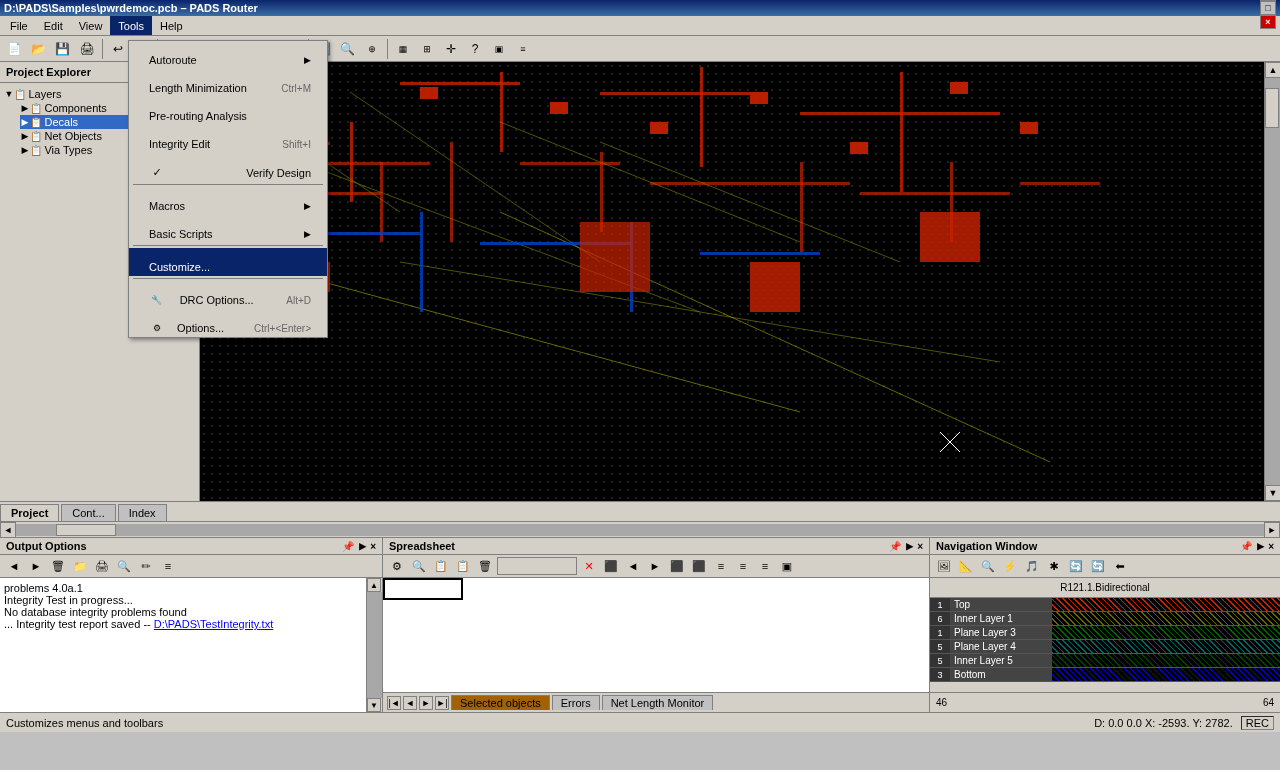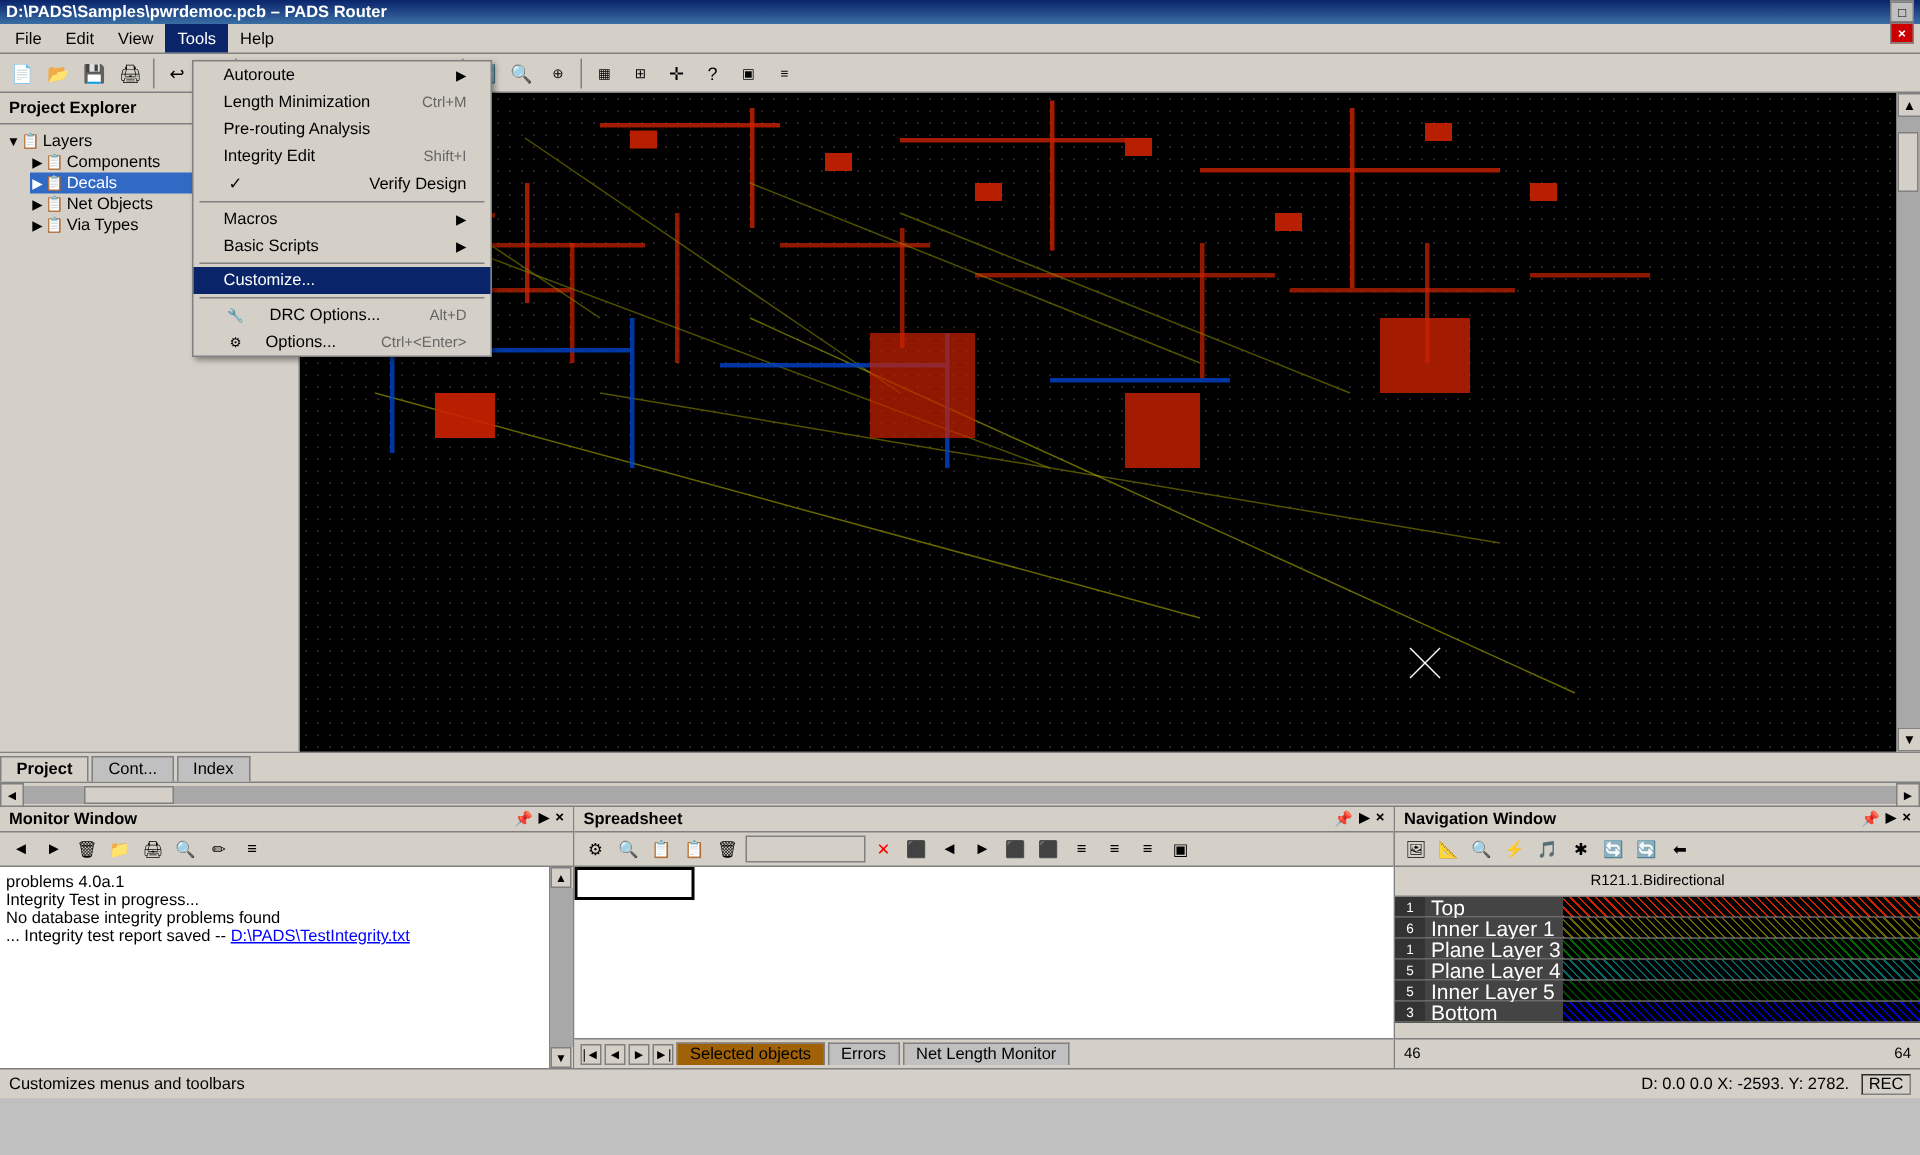--- a/index.html
+++ b/index.html
@@ -92,37 +92,37 @@
 
     
     #nav-window { width: 350px; background: #d4d0c8; display: flex; flex-direction: column; }
     #nav-header { display: flex; align-items: center; justify-content: space-between; padding: 2px 6px; background: #d4d0c8; border-bottom: 1px solid #808080; font-size: 11px; font-weight: bold; }
     #nav-toolbar { display: flex; align-items: center; gap: 2px; padding: 2px 4px; border-bottom: 1px solid #808080; }
     #nav-content { flex: 1; display: flex; flex-direction: column; }
     .nav-label-bar { height: 20px; background: #d4d0c8; display: flex; align-items: center; justify-content: center; font-size: 11px; border-bottom: 1px solid #808080; }
     .nav-layers { flex: 1; overflow: hidden; }
     .nav-layer-row { display: flex; align-items: center; height: 14px; border-bottom: 1px solid #555; }
     .nav-layer-num { width: 20px; background: #333; color: white; font-size: 9px; text-align: center; height: 100%; display: flex; align-items: center; justify-content: center; }
-    .nav-layer-name { width: 92px; padding-left: 4px; font-size: 14px; background: #555; color: white; height: 100%; display: flex; align-items: center; }
+    .nav-layer-name { width: 102px; padding-left: 4px; font-size: 10px; background: #555; color: white; height: 100%; display: flex; align-items: center; }
     .nav-layer-bar { flex: 1; height: 100%; }
     .nav-footer { height: 20px; background: #d4d0c8; display: flex; align-items: center; justify-content: space-between; padding: 0 6px; font-size: 10px; border-top: 1px solid #808080; }
 
     
     #status-bar { height: 20px; background: #d4d0c8; display: flex; align-items: center; padding: 0 6px; border-top: 1px solid #808080; font-size: 11px; }
 
     
     #tools-dropdown {
       position: absolute; top: 40px; left: 128px; z-index: 1000;
       background: #d4d0c8; border: 1px solid #808080;
       box-shadow: 2px 2px 4px rgba(0,0,0,0.4);
       min-width: 200px;
     }
     .dd-item {
       display: flex; align-items: center; justify-content: space-between;
-      padding: 3px 16px 3px 20px; cursor: pointer; font-size: 11px; white-space: nowrap;
+      padding: 13px 16px 3px 20px; cursor: pointer; font-size: 11px; white-space: nowrap;
     }
     .dd-item.highlighted { background: #0a246a; color: white; }
     .dd-shortcut { color: #666; margin-left: 20px; font-size: 10px; }
     .dd-arrow { margin-left: 10px; font-size: 9px; }
     .dd-separator { height: 1px; background: #808080; margin: 2px 4px; }
 
     
     .pcb-bg {
       position: absolute; inset: 0;
       background: #000;
@@ -302,21 +302,21 @@
   <div class="hscroll-track" style="position:relative;">
     <div class="hscroll-thumb"></div>
   </div>
   <div class="hscroll-btn">►</div>
 </div>
 
 <div id="bottom-area">
 
   <div id="output-window">
     <div id="output-header">
-      <span>Monitor Window</span>
+      <span>Output Options</span>
       <div style="display:flex;gap:4px;">
         <span class="panel-pin-btn">📌</span>
         <span class="panel-pin-btn" style="font-size:9px;">▶</span>
         <span class="panel-close-btn">×</span>
       </div>
     </div>
     <div id="output-toolbar">
       <div class="out-btn">◄</div>
       <div class="out-btn">►</div>
       <div class="out-btn">🗑</div>

